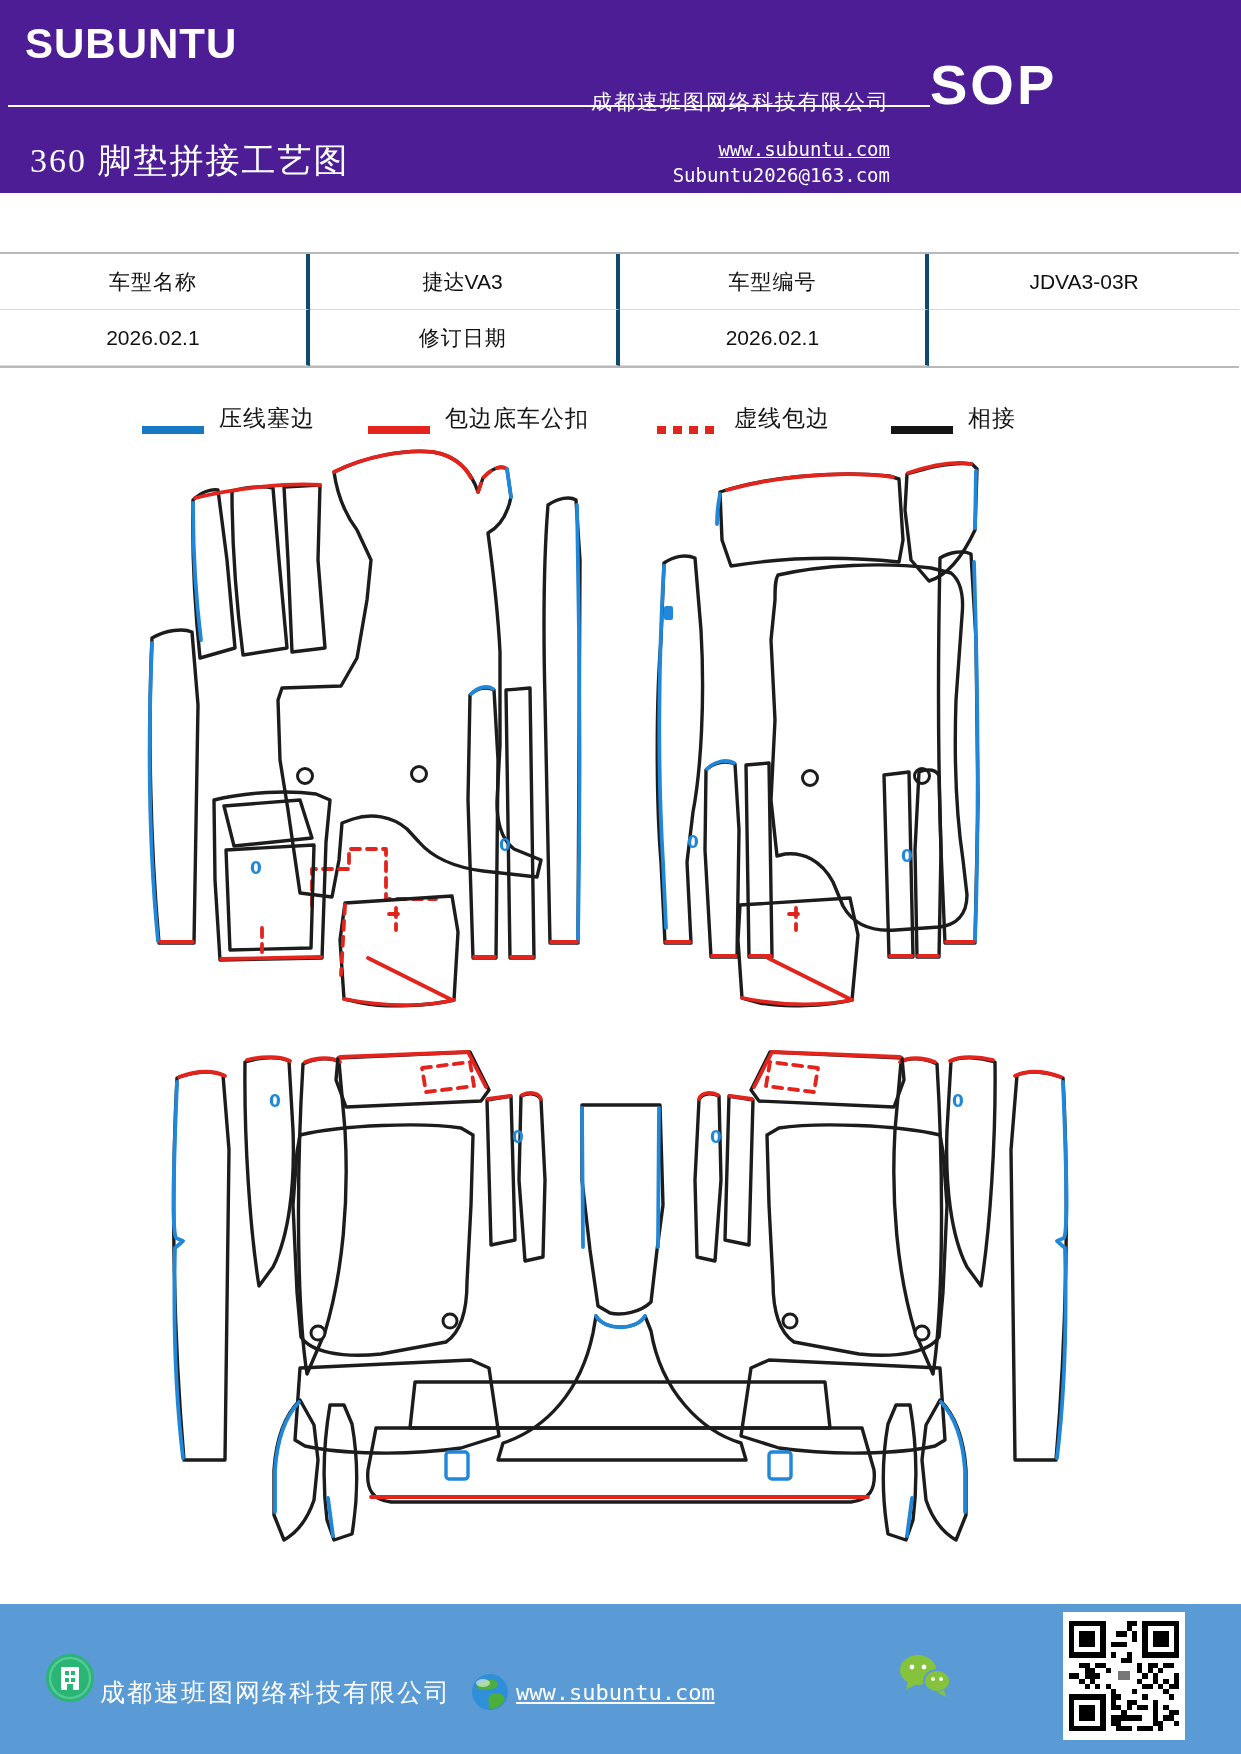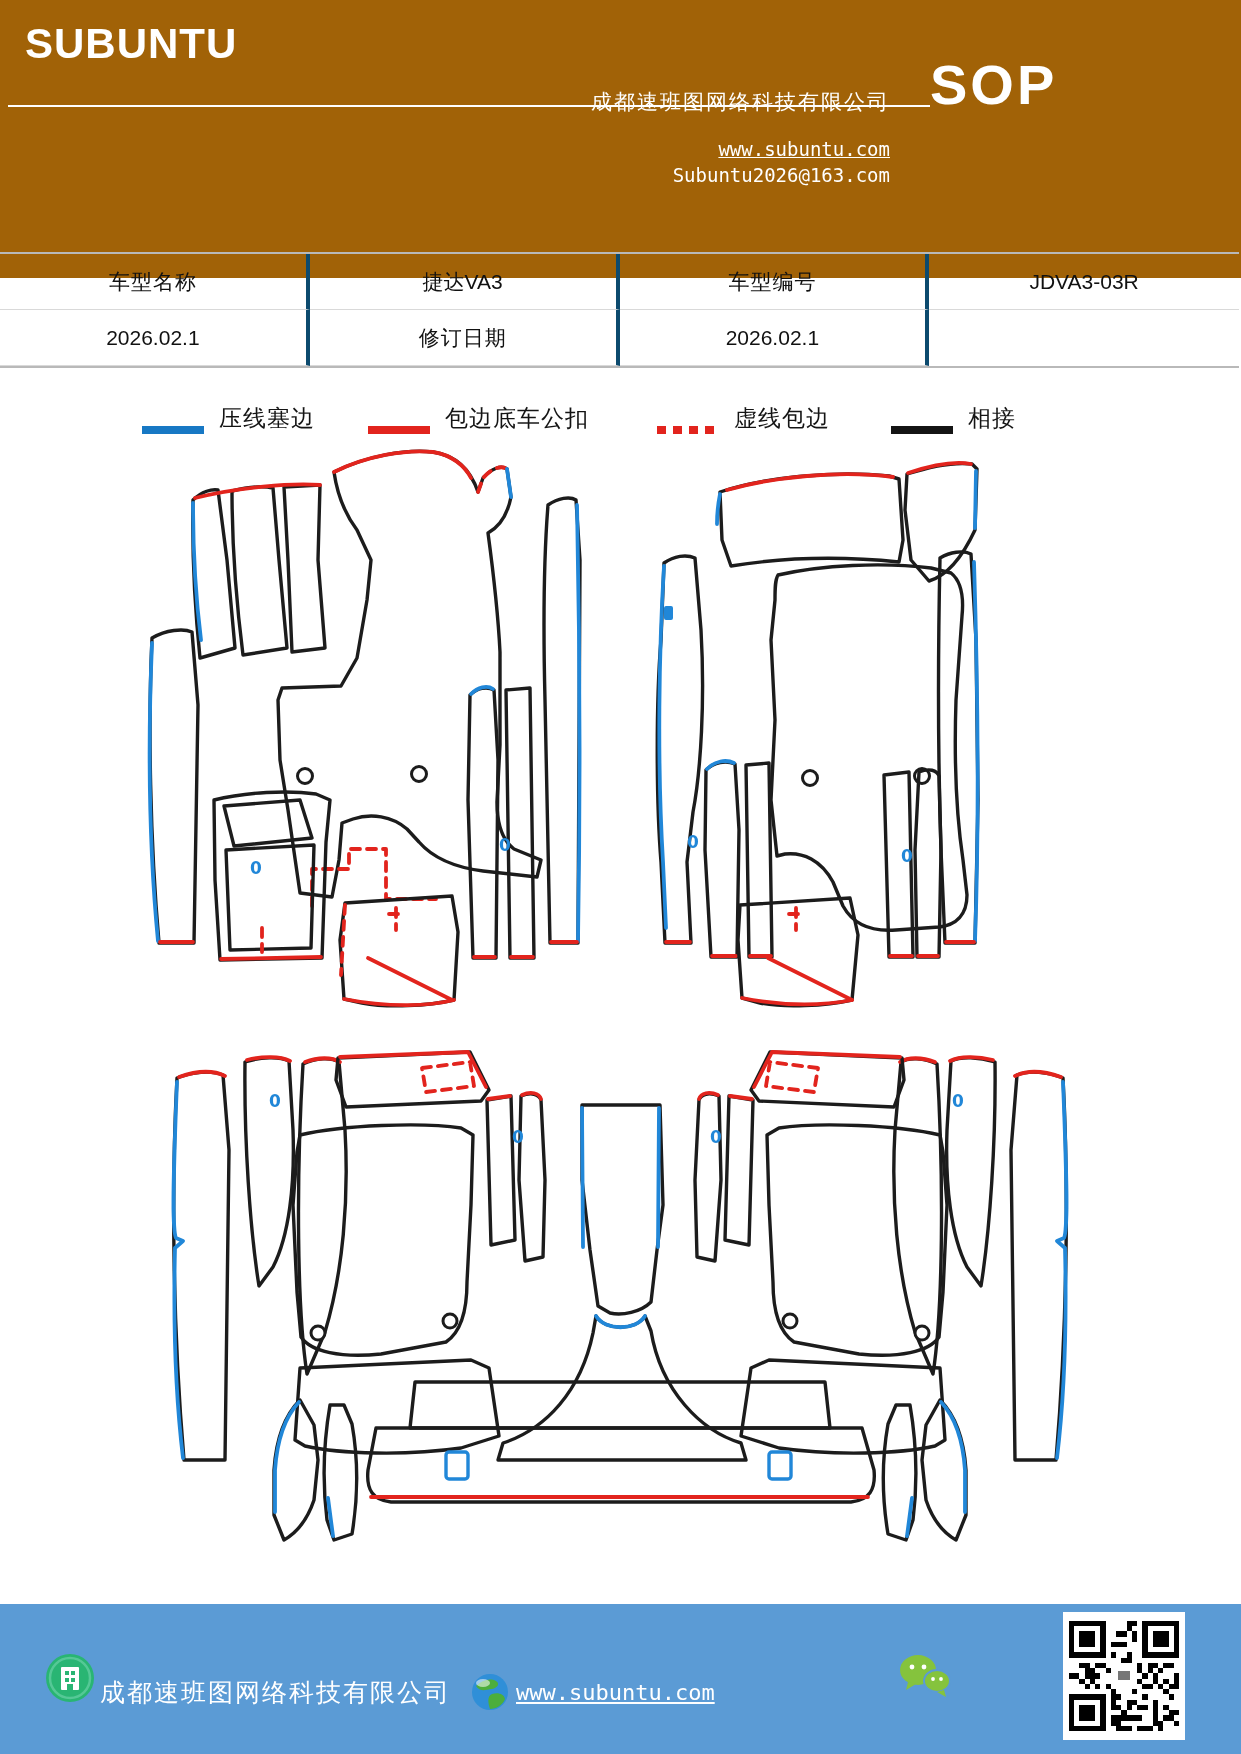--- a/index.html
+++ b/index.html
@@ -1,19 +1,19 @@
 <!DOCTYPE html>
 <html><head>
 <meta charset="utf-8">
 <style>
   html,body{margin:0;padding:0;background:#e8e8e8;}
   #page{position:relative;width:1241px;height:1754px;background:#ffffff;overflow:hidden;
         font-family:"Liberation Sans",sans-serif;}
   
-  #header{position:absolute;left:0;top:0;width:1241px;height:278px;background:#a16207;}
+  #header{position:absolute;left:0;top:0;width:1241px;height:193px;background:#4c1d95;}
   #brand{position:absolute;left:25px;top:20px;color:#fff;font-size:42px;font-weight:bold;
          letter-spacing:1px;font-family:"Liberation Sans",sans-serif;}
   #hdr-divider{position:absolute;left:8px;top:105px;width:922px;height:2px;background:#ffffff;}
   #doc-title{position:absolute;left:30px;top:138px;color:#fff;font-size:34px;
              font-family:"Liberation Serif",serif;letter-spacing:2px;}
   #hdr-right{position:absolute;right:351px;top:88px;text-align:right;color:#fff;}
   #hdr-company{font-size:21px;font-family:"Liberation Serif",serif;letter-spacing:2px;}
   #hdr-site{margin-top:22px;font-size:19px;font-family:"DejaVu Sans Mono",monospace;
             text-decoration:underline;color:#fff;display:inline-block;}
   #hdr-mail{margin-top:4px;font-size:19px;font-family:"DejaVu Sans Mono",monospace;color:#fff;}
@@ -54,20 +54,21 @@
   .ftr-icon{position:absolute;}
 </style>
 </head>
 <body>
 
 <div id="page">
 
   <div id="header">
     <div id="brand">SUBUNTU</div>
     <div id="hdr-divider"></div>
+    <div id="doc-title">360 脚垫拼接工艺图</div>
     <div id="hdr-right">
       <div id="hdr-company">成都速班图网络科技有限公司</div>
       <div><a id="hdr-site">www.subuntu.com</a></div>
       <div id="hdr-mail">Subuntu2026@163.com</div>
     </div>
     <div id="sop">SOP</div>
   </div>
 
   <div id="info-table">
     <div class="cell lab">车型名称</div>

